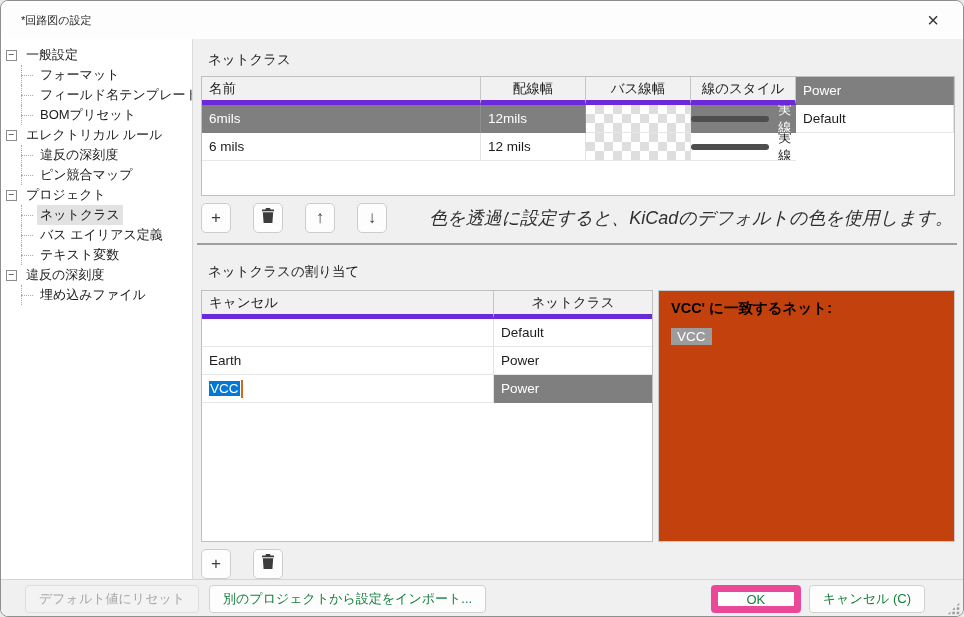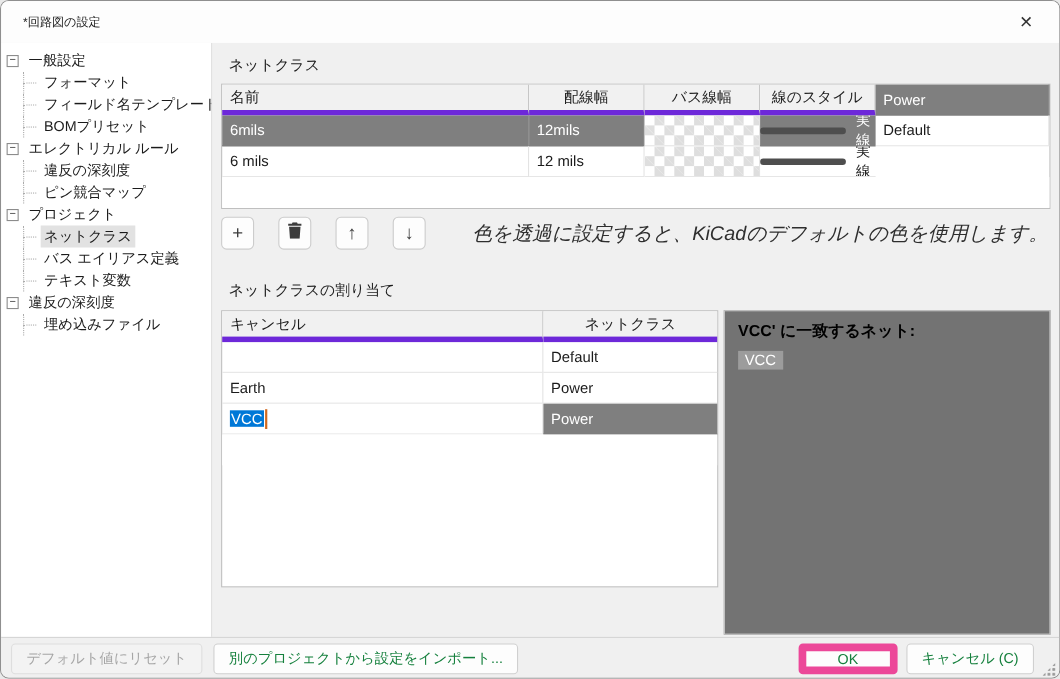--- a/index.html
+++ b/index.html
@@ -40,25 +40,25 @@
   .toolbar{display:flex;align-items:center;margin:7px 10px 0 8px;height:30px;}
   .tool-btn{width:30px;height:30px;margin-right:22px;background:#fdfdfd;border:1px solid #ccc;border-radius:5px;display:flex;align-items:center;justify-content:center;font-size:17px;color:#3c3c3c;padding:0;}
   .hint{margin-left:auto;font-style:italic;font-size:18px;color:#2e2e2e;}
   .divider{height:2px;background:#9f9f9f;margin:10px 6px 0 4px;}
   
   .assign-wrap{display:flex;margin-left:8px;gap:5px;}
   .assign-table{width:452px;height:252px;border:1px solid #bfbfbf;background:#fff;display:grid;grid-template-columns:292px 1fr;grid-auto-rows:28px;font-size:13.5px;color:#1b1b1b;}
   .assign-table .hcell:nth-child(2n){border-right:none;}
   .edit-text{background:#0078d7;color:#fff;padding:0 1px;}
   .caret{width:2px;height:18px;background:#d2691e;margin-left:1px;}
-  .match-panel{width:297px;height:295px;border:1px solid #c9c9c9;background:#737373;padding:8px 12px;}
+  .match-panel{width:297px;height:252px;border:1px solid #c9c9c9;background:#c2410c;padding:8px 12px;}
   .match-title{font-size:14.5px;font-weight:bold;color:#000;margin-bottom:9px;}
   .match-chip{display:inline-block;background:#9c9c9c;color:#fff;font-size:13.5px;padding:1px 6px;}
   
-  .footer{height:39px;background:#f0f0f0;border-top:1px solid #d6d6d6;display:flex;align-items:center;padding:0 9px;position:relative;}
+  .footer{height:39px;background:#f0f0f0;border-top:1px solid #d6d6d6;display:flex;align-items:center;padding:0 24px;position:relative;}
   .btn{height:28px;padding:0 13px;background:#fdfdfd;border:1px solid #d0d0d0;border-radius:4px;font-size:13px;color:#15803d;font-family:inherit;}
   .btn.disabled{color:#a6a6a6;background:#f3f3f3;border-color:#dedede;}
   .btn.import{margin-left:10px;}
   .spacer{flex:1;}
   .btn.primary{border:7px solid #ec4899;min-width:90px;margin-right:8px;}
   .btn.cancel{min-width:108px;margin-right:14px;}
   .grip{position:absolute;right:3px;bottom:3px;width:13px;height:13px;background-image:radial-gradient(#9a9a9a 1.2px,transparent 1.4px);background-size:4.4px 4.4px;clip-path:polygon(100% 0,100% 100%,0 100%);}
 </style>
 </head>
 <body>

